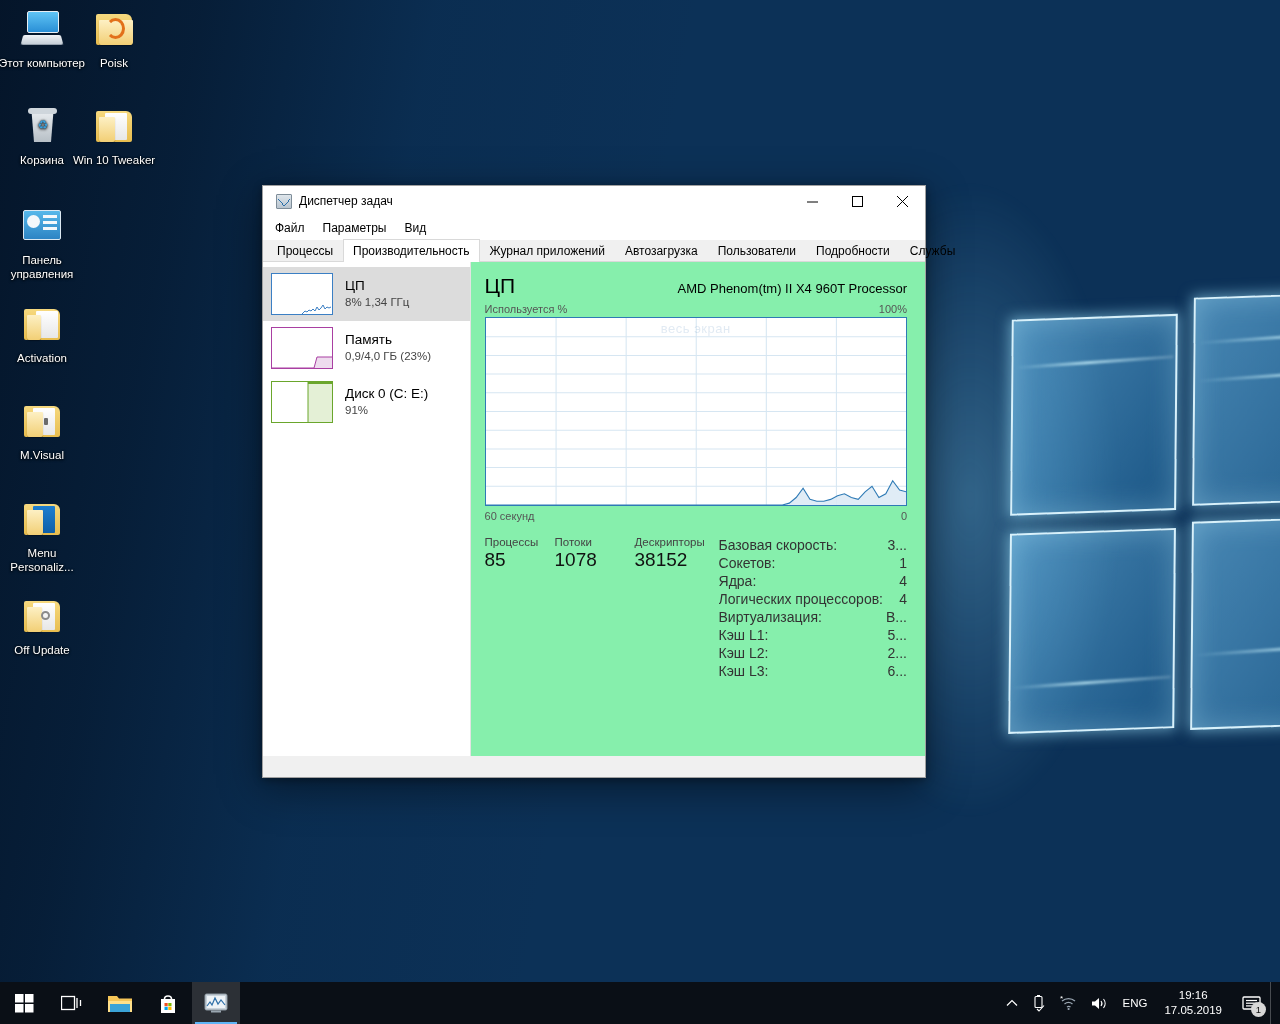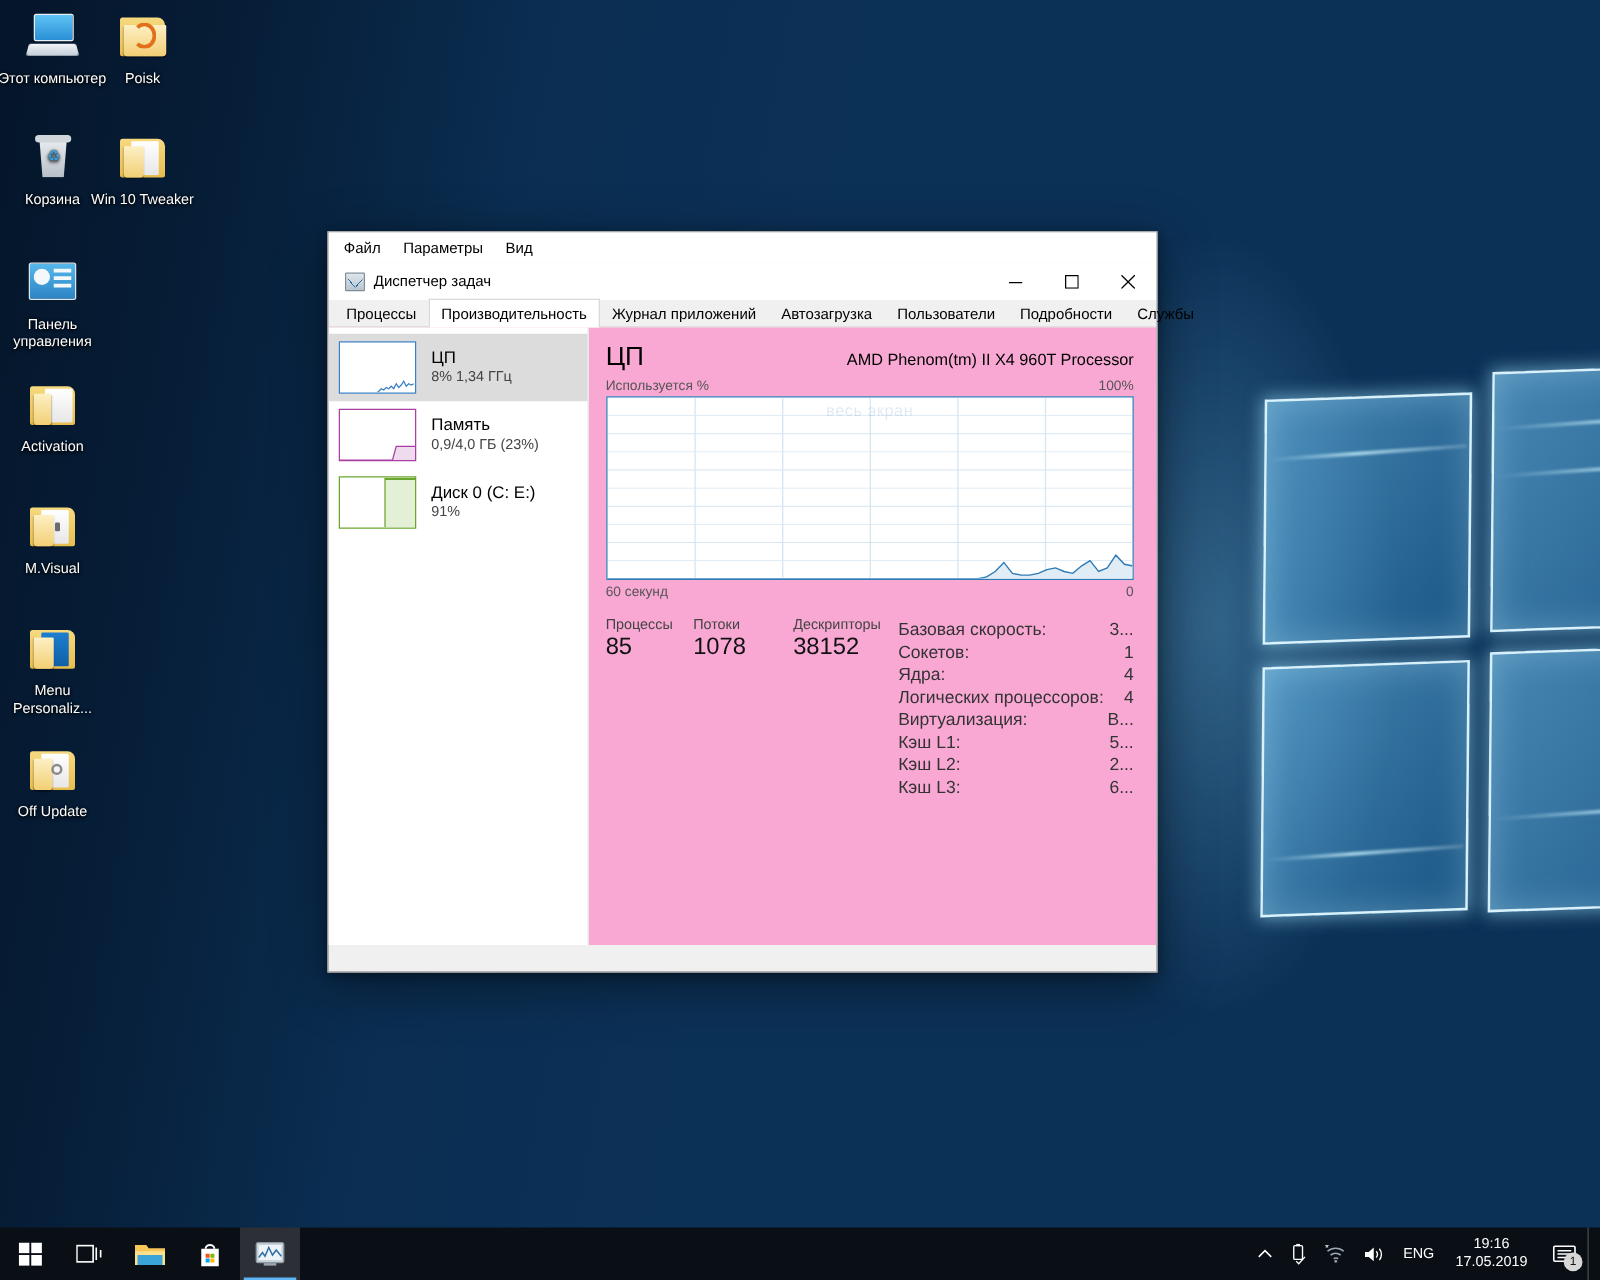--- a/index.html
+++ b/index.html
@@ -170,21 +170,21 @@
     white-space: nowrap;
   }
   .tab.active {
     background: #ffffff;
     border-color: #d9d9d9;
     position: relative; z-index: 2;
     margin-bottom: -1px;
     height: 23px;
   }
 
-  #body { display: flex; height: 494px; background: #f9a8d4; }
+  #body { display: flex; height: 494px; background: #86efac; }
 
   
   #sidebar {
     width: 210px;
     background: #ffffff;
     border-right: 1px solid #e3e3e3;
     padding-top: 5px;
   }
   .sb-item {
     display: flex; align-items: center;
@@ -214,21 +214,21 @@
   #cpu-title { font-size: 21px; font-weight: normal; color: #000; }
   #cpu-model { font-size: 13px; color: #000; margin-left: auto; }
 
   #graph-labels {
     display: flex; justify-content: space-between;
     font-size: 11px; color: #555;
     margin-top: 5px; margin-bottom: 2px;
   }
   #graph-box {
     position: relative;
-    height: 147px;
+    height: 189px;
     border: 1px solid #2e7ab5;
     background: #fff;
     overflow: hidden;
   }
   .watermark {
     position: absolute;
     left: 50%; top: 3px;
     transform: translateX(-50%);
     font-size: 13px;
     color: rgba(120,160,200,0.22);
@@ -443,26 +443,20 @@
         <div class="inner"></div>
         <div class="front" style="width:15px;"></div>
         <div style="position:absolute;left:17px;top:10px;width:9px;height:9px;border:2px solid #8a8a8a;border-radius:50%;"></div>
       </div>
     </div>
     <span class="lbl">Off Update</span>
   </div>
 
   <div id="tm">
 
-    <div id="menubar">
-      <span class="menuitem">Файл</span>
-      <span class="menuitem">Параметры</span>
-      <span class="menuitem">Вид</span>
-    </div>
-
     <div id="titlebar">
       <div id="tm-icon"></div>
       <span id="tm-title">Диспетчер задач</span>
       <div class="wbtns">
         <div class="wbtn">
           <svg width="11" height="11">
               <line x1="0" y1="6" x2="11" y2="6" stroke="#000" stroke-width="1"></line>
             </svg>
         </div>
         <div class="wbtn">
@@ -470,20 +464,26 @@
               <rect x="0.5" y="0.5" width="10" height="10" fill="none" stroke="#000" stroke-width="1"></rect>
             </svg>
         </div>
         <div class="wbtn close">
           <svg width="11" height="11">
               <line x1="0" y1="0" x2="11" y2="11" stroke="#000" stroke-width="1"></line>
               <line x1="11" y1="0" x2="0" y2="11" stroke="#000" stroke-width="1"></line>
             </svg>
         </div>
       </div>
+    </div>
+
+    <div id="menubar">
+      <span class="menuitem">Файл</span>
+      <span class="menuitem">Параметры</span>
+      <span class="menuitem">Вид</span>
     </div>
 
     <div id="tabstrip">
       <div class="tab">Процессы</div>
       <div class="tab active">Производительность</div>
       <div class="tab">Журнал приложений</div>
       <div class="tab">Автозагрузка</div>
       <div class="tab">Пользователи</div>
       <div class="tab">Подробности</div>
       <div class="tab">Службы</div>

